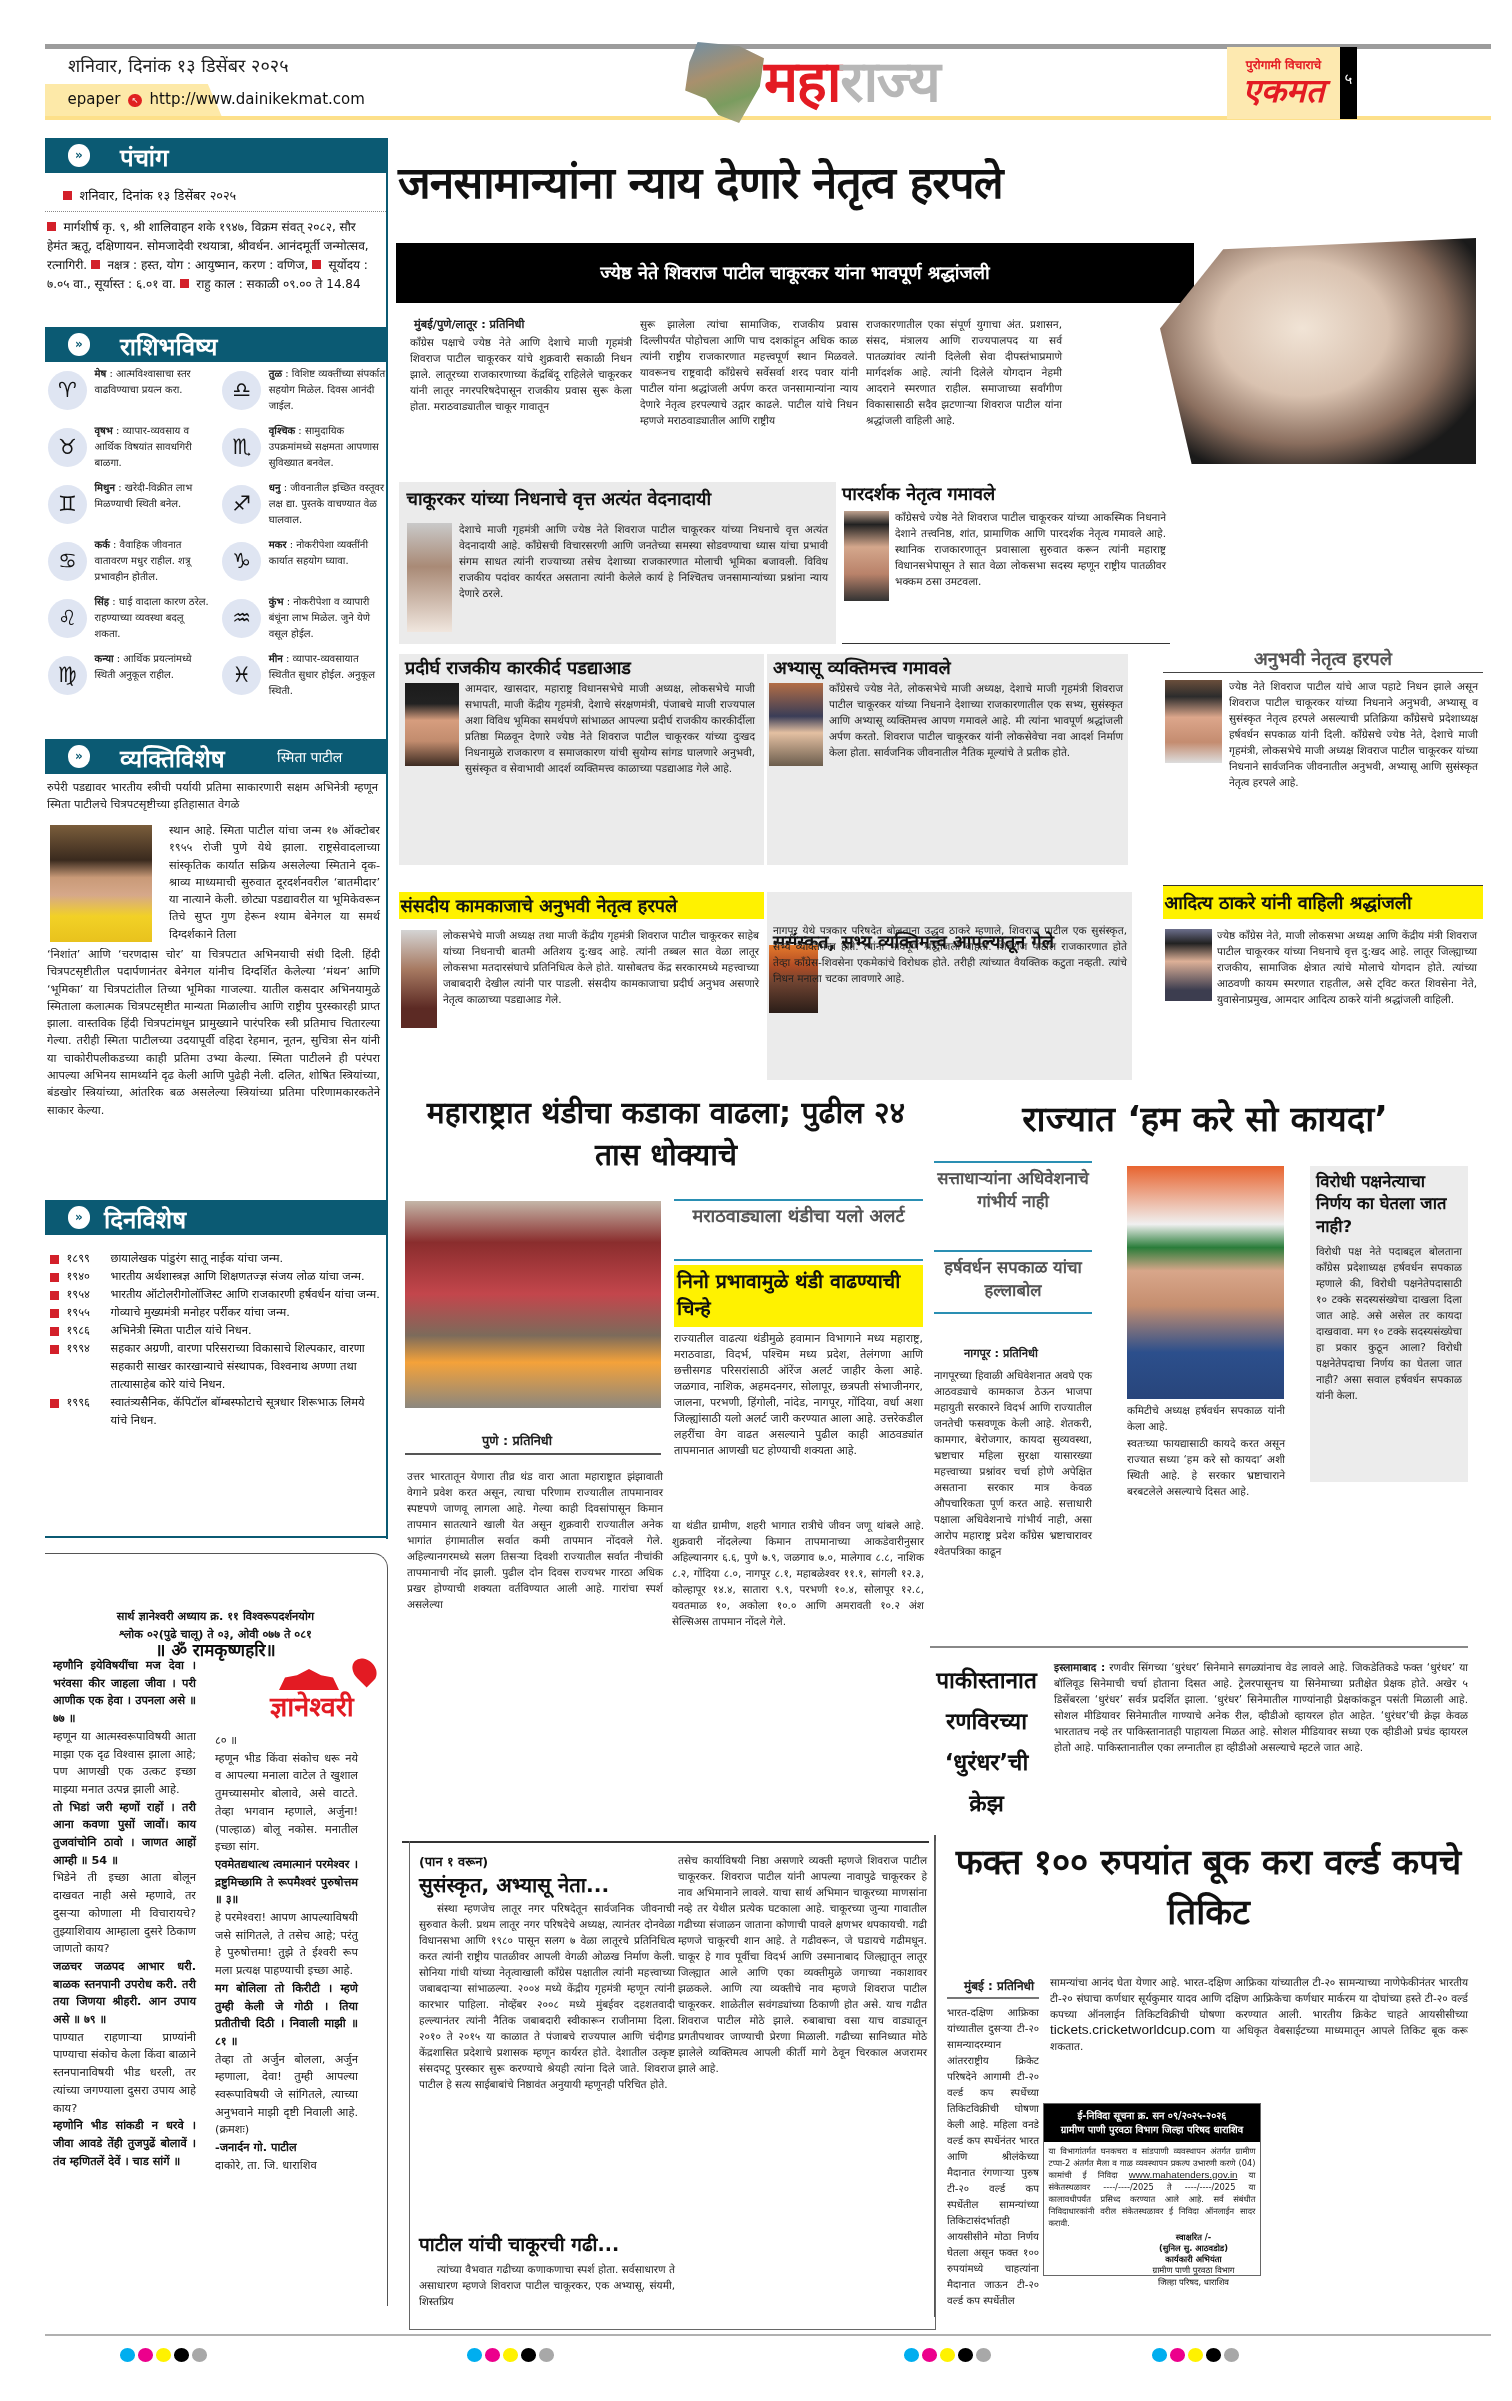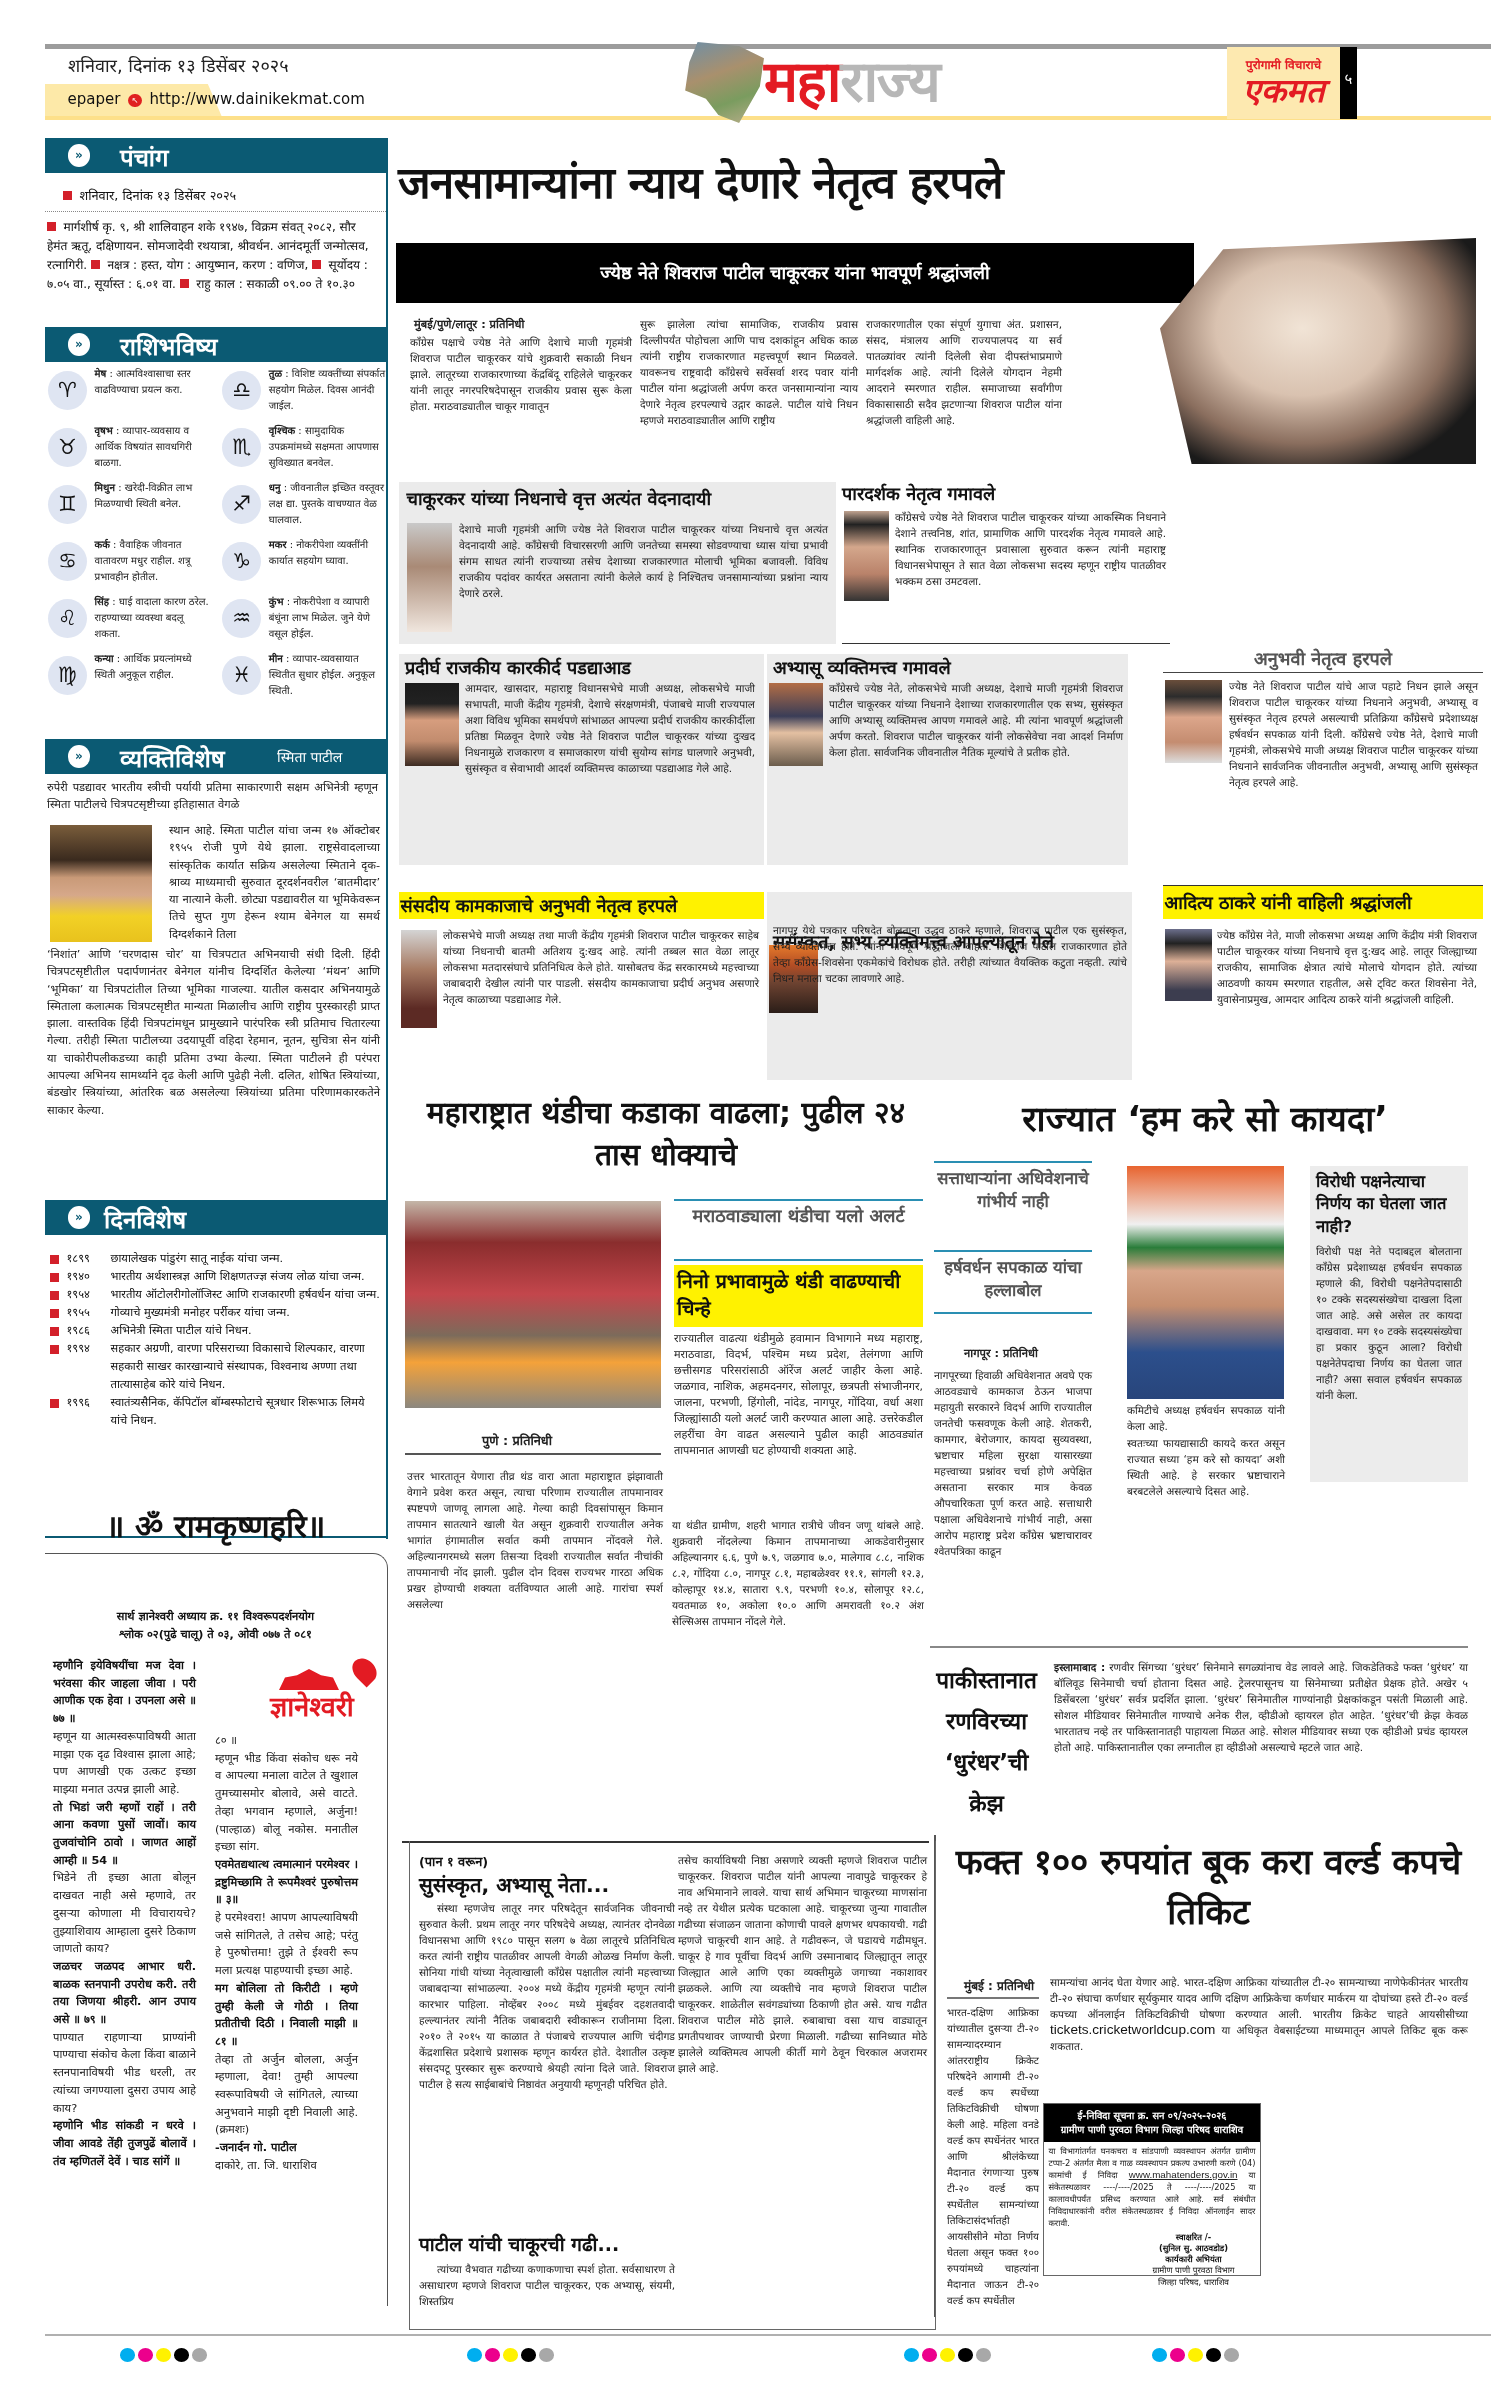--- a/index.html
+++ b/index.html
@@ -37,21 +37,21 @@
   .rashi { display: flex; align-items: flex-start; }
   .rashi .sym { flex: 0 0 39px; height: 39px; border-radius: 50%; background: #dfe5f2; display:flex; align-items:center; justify-content:center; font-size: 21px; color: #111; margin: 4.5px 7.5px 0 3px; }
   .rashi .t { font-size: 10px; line-height: 16px; color:#222; }
   .rashi .t b { font-weight: bold; }
   .vv-photo { left: 50px; top: 825px; width: 102px; height: 117px; background: linear-gradient(180deg,#7a5d3b 0%,#3a2a1e 30%,#c99a78 45%,#d6a88a 60%,#f2d126 78%,#e8c21d 100%); }
   .din-list { left: 50px; top: 1250px; width: 331px; font-size: 11.3px; line-height: 18px; }
   .din-item { display:flex; }
   .din-item .yr { flex: 0 0 44px; }
   .din-item .bullet { margin-top: 4.5px; flex: 0 0 9px; }
   .rk-box { left: 45px; top: 1553px; width: 343px; height: 753px; border-top: 1.5px solid #555; border-right: 1.5px solid #555; border-top-right-radius: 15px; }
-  .rk-title { left: 45px; top: 1504px; width: 341px; text-align: center; font-size: 31px; font-weight: bold; }
+  .rk-title { left: 45px; top: 1638px; width: 341px; text-align: center; font-size: 17px; font-weight: bold; }
   .rk-sub { left: 45px; top: 1608px; width: 341px; text-align: center; font-size: 11.3px; font-weight: bold; line-height: 18px; }
   .rk-col { font-size: 11.3px; line-height: 17.7px; color:#222; text-align: justify; }
   .rk-col b { font-weight: bold; color:#111; }
   .rk-logo { left: 249px; top: 1657px; width: 143px; height: 68px; }
   .rk-logo .word { position:absolute; left: 21px; top: 30px; font-size: 27px; font-weight: bold; color: #e31b23; }
   .rk-logo .temple { position:absolute; left: 30px; top: 12px; width: 60px; height: 21px; background: #e31b23; clip-path: polygon(0 100%,10% 40%,30% 30%,50% 0,70% 30%,90% 40%,100% 100%); }
   .rk-logo .pin { position:absolute; left: 105px; top: 0; width: 21px; height: 27px; background:#e31b23; border-radius: 50% 50% 50% 0; transform: rotate(-45deg); }
 
   
   .hl-main { left: 398px; top: 151px; width: 1114px; font-size: 44px; font-weight: bold; letter-spacing: -0.8px; }
@@ -114,21 +114,21 @@
   <div class="ttl">पंचांग</div>
 </div>
 <div class="abs pan-date">
   <span class="bullet"></span><span>शनिवार, दिनांक १३ डिसेंबर २०२५</span>
 </div>
 <div class="abs pan-sep"></div>
 <div class="abs pan-body">
   <span class="bullet"></span><span>मार्गशीर्ष कृ. ९, श्री शालिवाहन शके १९४७, विक्रम संवत् २०८२, सौर हेमंत ऋतू, दक्षिणायन. सोमजादेवी रथयात्रा, श्रीवर्धन. आनंदमूर्ती जन्मोत्सव, रत्नागिरी.</span>
   <span class="bullet"></span><span>नक्षत्र : हस्त, योग : आयुष्मान, करण : वणिज,</span>
   <span class="bullet"></span><span>सूर्योदय : ७.०५ वा., सूर्यास्त : ६.०१ वा.</span>
-  <span class="bullet"></span><span>राहु काल : सकाळी ०९.०० ते १०.३०</span>
+  <span class="bullet"></span><span>राहु काल : सकाळी ०९.०० ते 14.84</span>
 </div>
 
 <div class="sec-head" style="top:327px;">
   <div class="chev">»</div>
   <div class="ttl">राशिभविष्य</div>
 </div>
 <div class="abs rashi-grid">
   <div class="rashi">
       <div class="sym">♈</div>
       <div class="t"><b>मेष</b> : <span>आत्मविश्वासाचा स्तर वाढविण्याचा प्रयत्न करा.</span></div>

